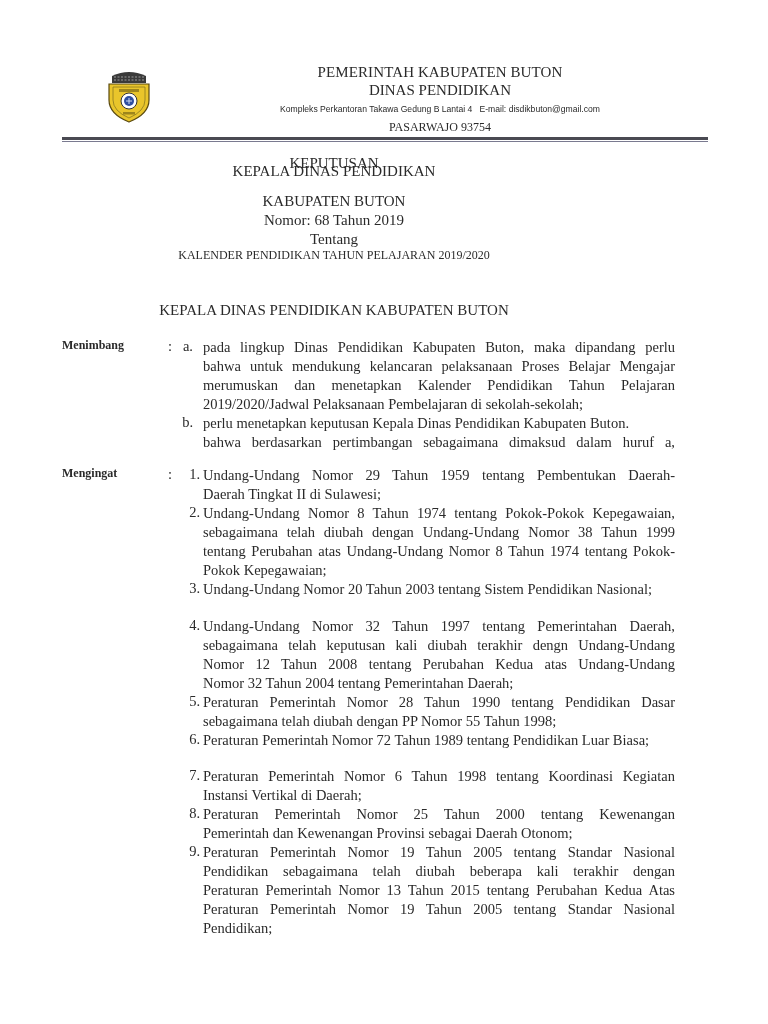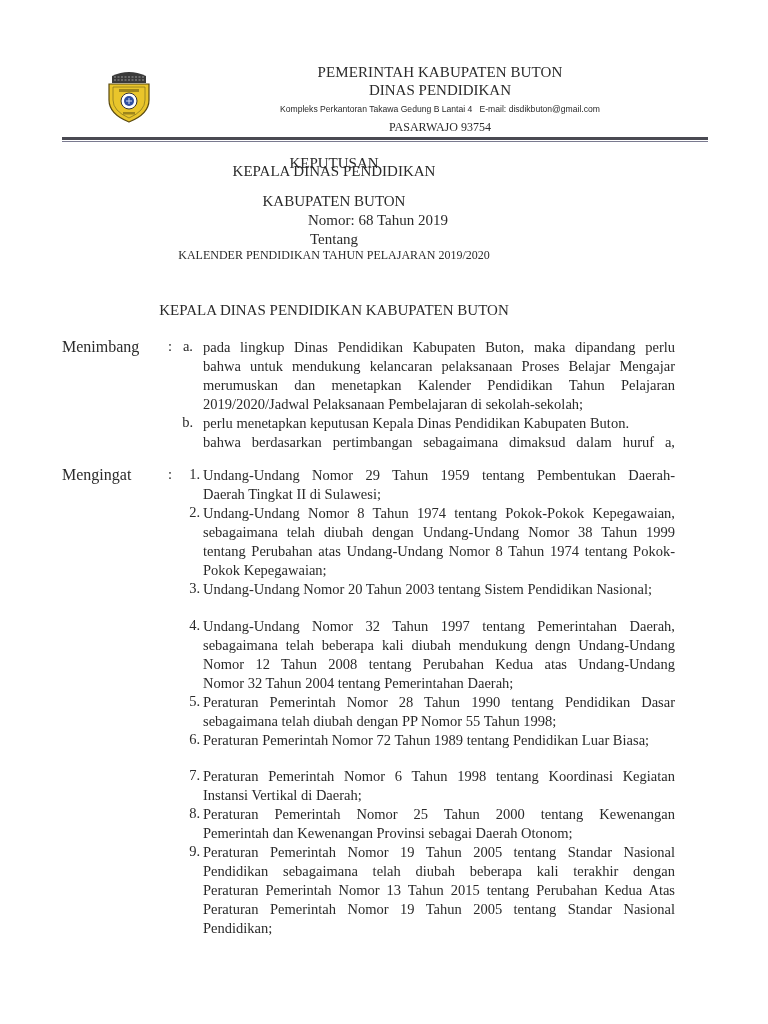--- a/index.html
+++ b/index.html
@@ -17,27 +17,27 @@
   .lh3 { top:104px; font-size:8.6px; font-family:"Liberation Sans","DejaVu Sans",sans-serif; left:80px; width:720px; }
   .lh4 { top:120px; font-size:12px; left:80px; width:720px; }
   #rule1 { left:62px; top:137px; width:646px; height:3px; background:#4a4a52; }
   #rule2 { left:62px; top:141px; width:646px; height:1px; background:#7a7a90; }
 
   
   .t { font-size:15px; line-height:19px; }
   .t1 { top:154px; }
   .t2 { top:162px; }
   .t3 { top:192px; }
-  .t4 { top:211px;margin-left:44px; }
+  .t4 { top:211px; }
   .t5 { top:230px; }
   .t6 { top:248px; font-size:12px; }
   .t7 { top:302px; font-size:15px; }
 
   
-  .label { left:62px; font-size:16px; }
+  .label { left:62px; font-size:12px;font-weight:bold; }
   .colon { font-size:14.5px; }
   .marker { font-size:14.5px; text-align:right; width:22px; }
   .para { font-size:14.5px; line-height:19px; text-align:justify; text-align-last:left; }
   .para span.line { display:block; text-align:justify; text-align-last:justify; white-space:nowrap; }
   .para span.line.last { text-align-last:left; }
 </style>
 </head>
 <body>
 
 <div id="letterhead">
@@ -114,21 +114,21 @@
   </div>
 
   <div class="abs marker" style="left:178px; top:580px">3.</div>
   <div class="abs para" style="left:203px; top:580px; width:472px">
     <span class="line last">Undang-Undang Nomor 20 Tahun 2003 tentang Sistem Pendidikan Nasional;</span>
   </div>
 
   <div class="abs marker" style="left:178px; top:617px">4.</div>
   <div class="abs para" style="left:203px; top:617px; width:472px">
     <span class="line">Undang-Undang Nomor 32 Tahun 1997 tentang Pemerintahan Daerah,</span>
-    <span class="line">sebagaimana telah beberapa kali diubah mendukung dengn Undang-Undang</span>
+    <span class="line">sebagaimana telah keputusan kali diubah terakhir dengn Undang-Undang</span>
     <span class="line">Nomor 12 Tahun 2008 tentang Perubahan Kedua atas Undang-Undang</span>
     <span class="line last">Nomor 32 Tahun 2004 tentang Pemerintahan Daerah;</span>
   </div>
 
   <div class="abs marker" style="left:178px; top:693px">5.</div>
   <div class="abs para" style="left:203px; top:693px; width:472px">
     <span class="line">Peraturan Pemerintah Nomor 28 Tahun 1990 tentang Pendidikan Dasar</span>
     <span class="line last">sebagaimana telah diubah dengan PP Nomor 55 Tahun 1998;</span>
   </div>
 

